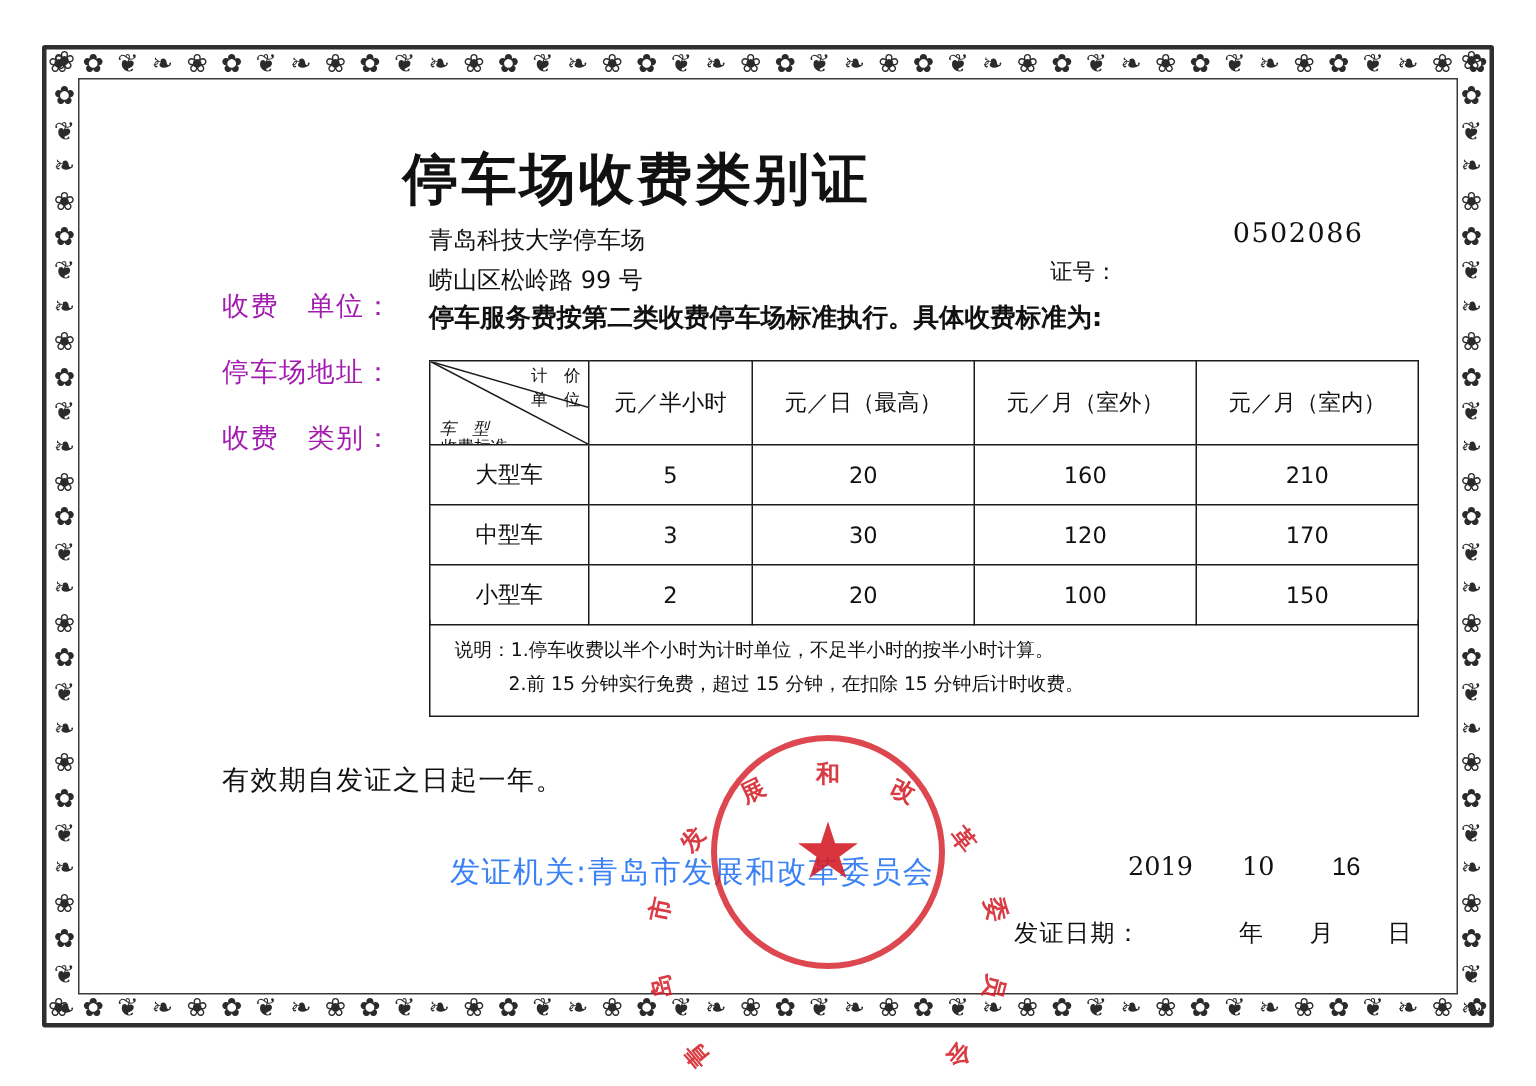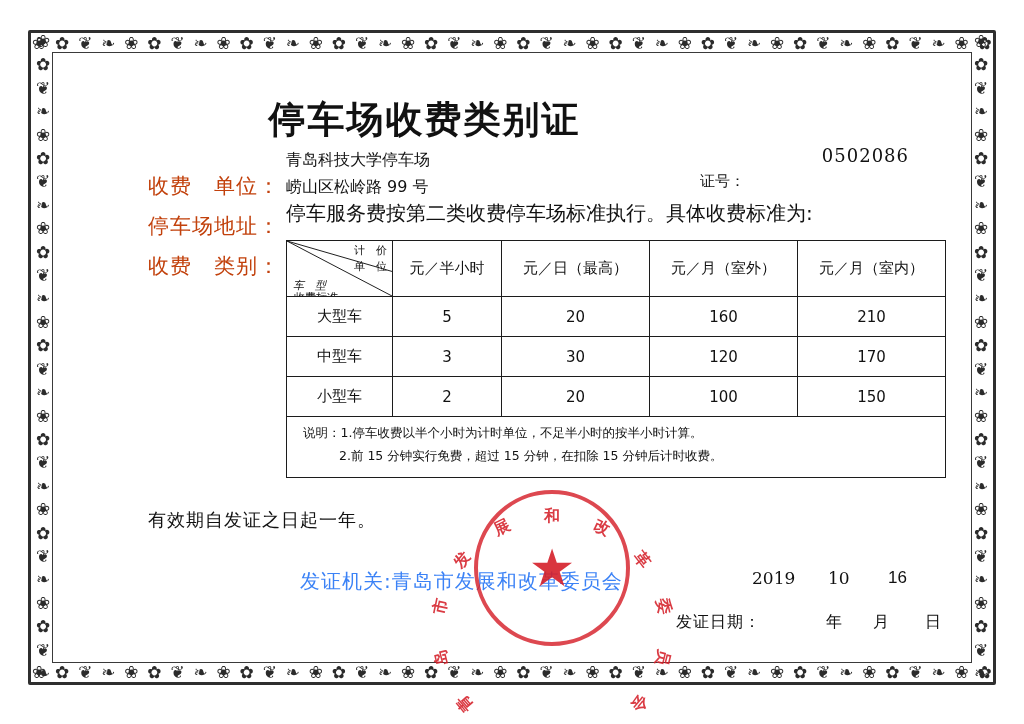--- a/index.html
+++ b/index.html
@@ -73,37 +73,38 @@
     position: absolute;
     right: 115px; top: 145px;
     font-size: 18px;
     letter-spacing: 1px;
     color: #111;
     font-family: "DejaVu Serif", serif;
   }
 
   .labels { position: absolute; left: 148px; top: 172px; }
   .lbl {
-    font-size: 21px;
-    color: #c2410c;
+    font-size: 18px;
+    color: #a21caf;
     letter-spacing: 1px;
     margin-bottom: 12px;
     white-space: nowrap;
+    margin-top: 20px;
   }
 
   .fv {
     position: absolute;
     left: 286px;
     font-size: 16px;
     color: #111;
     white-space: nowrap;
   }
   .fv1 { top: 150px; }
   .fv2 { top: 177px; }
-  .fv3 { top: 200px; font-weight: normal; font-size: 20px; }
+  .fv3 { top: 200px; font-weight: bold; font-size: 17px; }
 
   .certno-label {
     position: absolute;
     left: 700px; top: 172px;
     font-size: 15px;
     color: #111;
   }
 
   
   table.fee {

